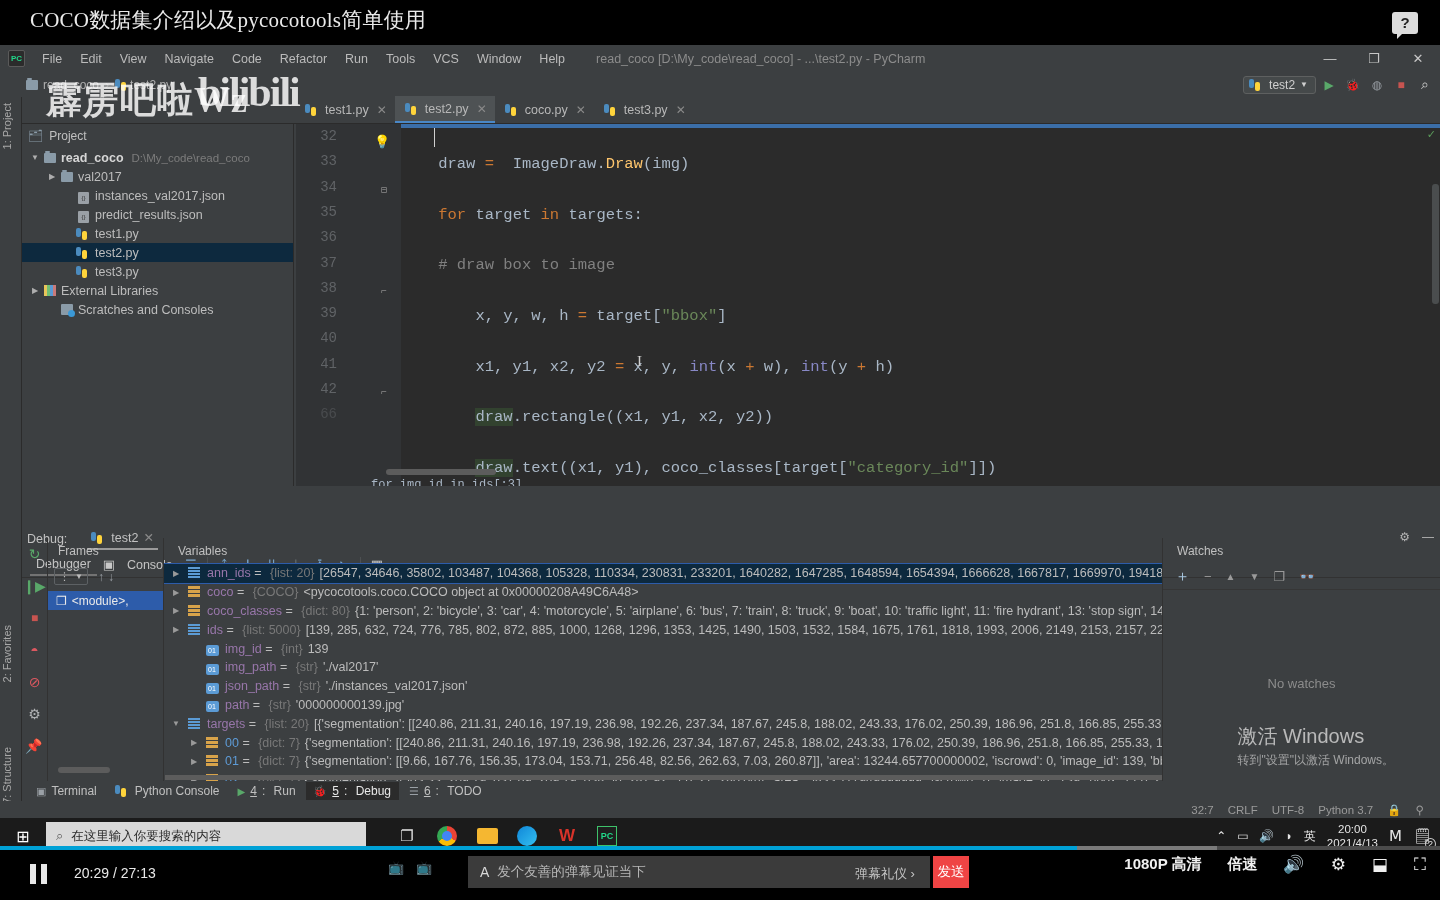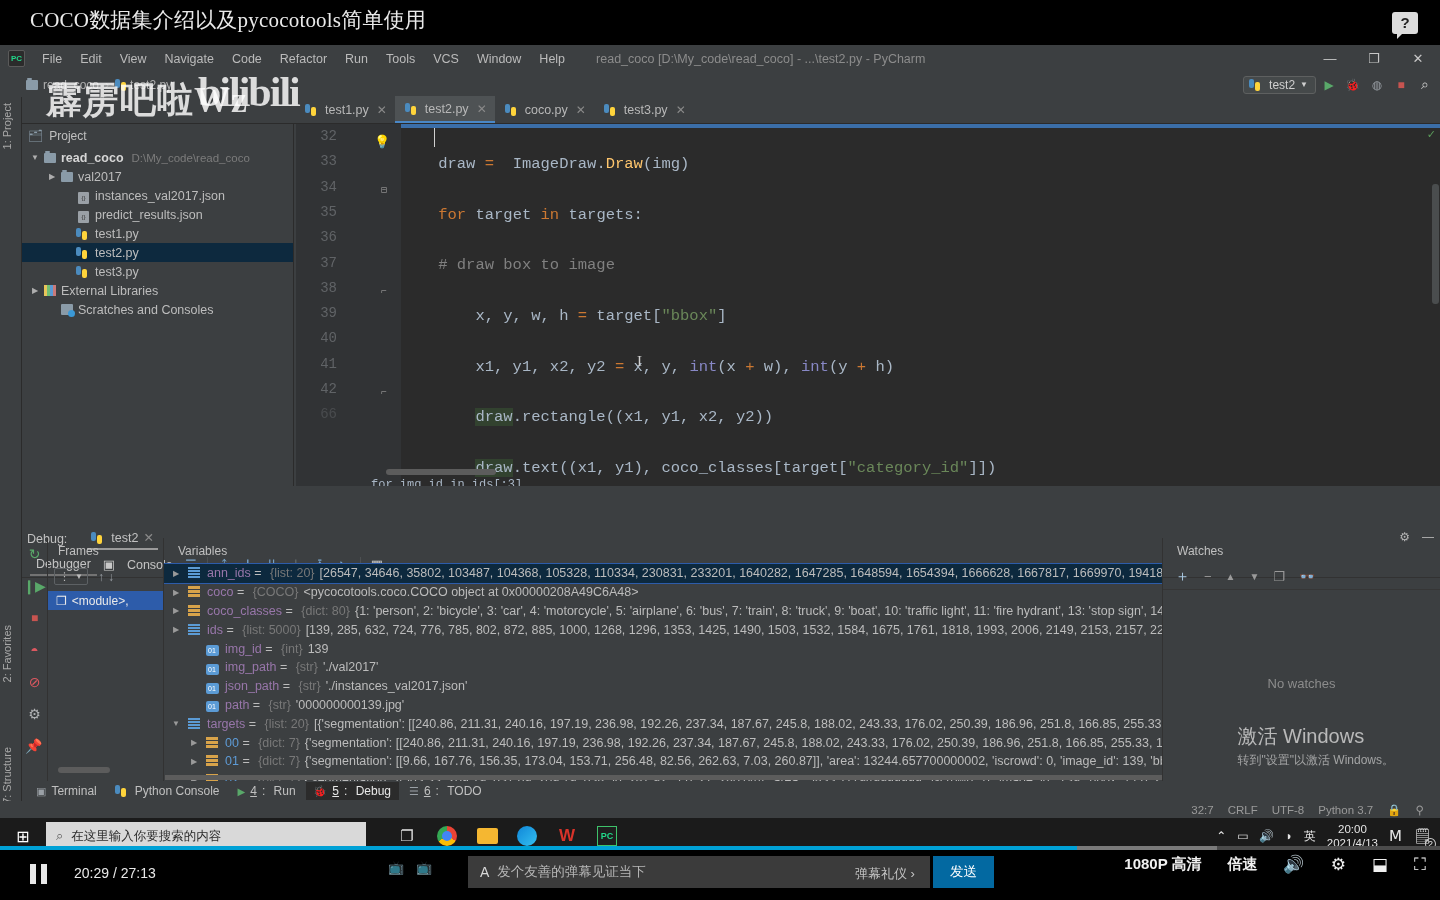--- a/index.html
+++ b/index.html
@@ -435,22 +435,22 @@
   }
   #danmu-input {
     position: absolute; left: 468px; top: 10px; width: 462px; height: 32px;
     background: #3b3b3b; display: flex; align-items: center; gap: 8px;
     padding-left: 12px; color: #b7b7b7; font-size: 13.5px;
   }
   #danmu-etiquette {
     position: absolute; left: 855px; top: 19px; font-size: 13px; color: #c4c4c4;
   }
   #send-btn {
-    position: absolute; left: 933px; top: 10px; width: 61px; height: 32px;
-    background: #0369a1; color: #fff; font-size: 13.5px;
+    position: absolute; left: 933px; top: 10px; width: 36px; height: 32px;
+    background: #ef4444; color: #fff; font-size: 13.5px;
     display: flex; align-items: center; justify-content: center;
   }
   #player-right {
     position: absolute; right: 14px; top: 8px; display: flex;
     align-items: center; gap: 26px; color: #f0f0f0; font-size: 15px;
   }
   #quality-label { font-size: 15px; font-weight: bold; }
   #speed-label { font-size: 15px; font-weight: bold; }
   .pico { font-size: 17px; }
   #danmu-left-icons {

